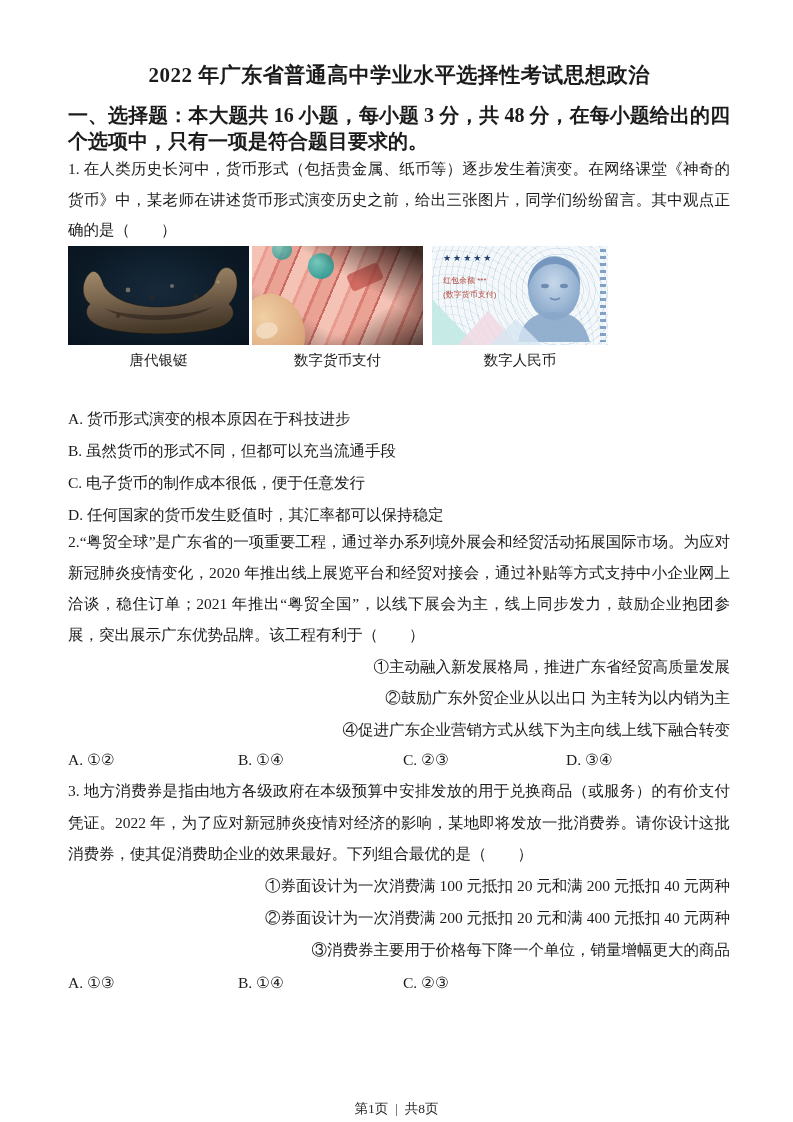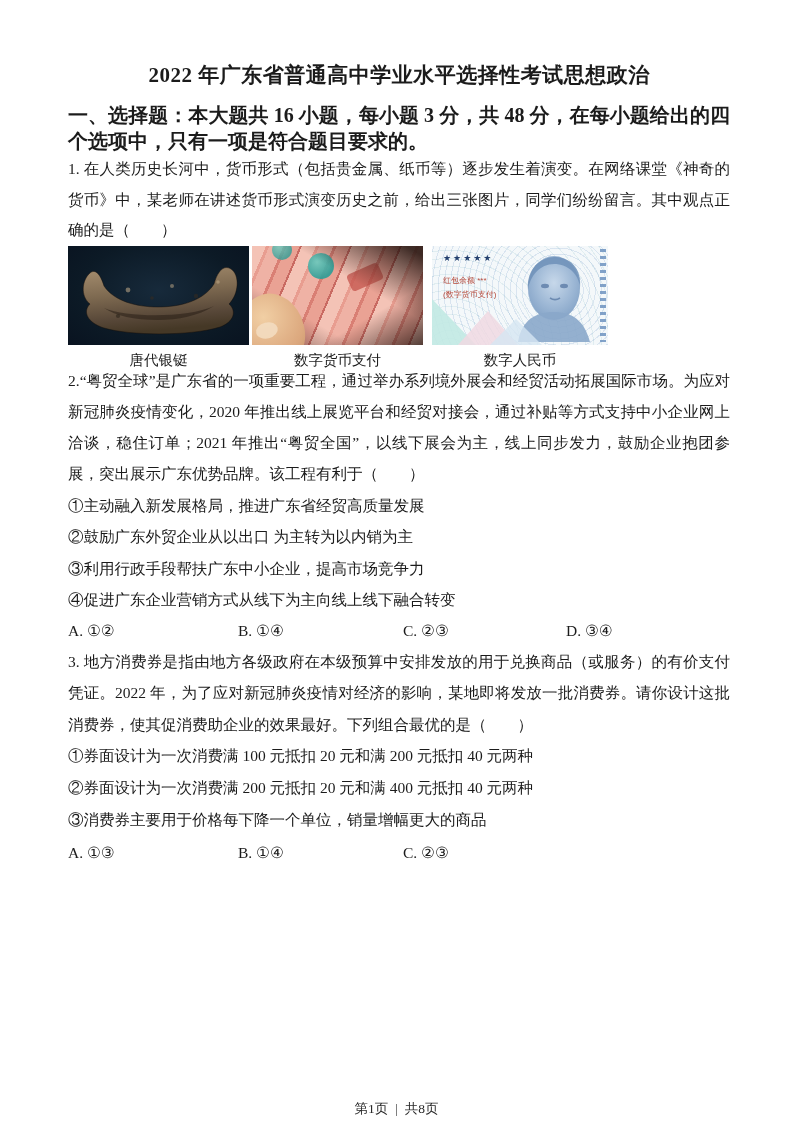--- a/index.html
+++ b/index.html
@@ -55,21 +55,21 @@
   .fig-3 .tri-pink { position:absolute; left:26px; bottom:0; width:0; height:0; border-bottom:34px solid #f0d9e2; border-left:30px solid transparent; border-right:30px solid transparent; opacity:.85; }
   .fig-3 .tri-blue { position:absolute; left:58px; bottom:0; width:0; height:0; border-bottom:26px solid #d6e6f2; border-left:26px solid transparent; border-right:26px solid transparent; opacity:.8; }
   .fig-3 .stars { position:absolute; left:11px; top:7px; font-family:"DejaVu Sans",sans-serif; font-size:9px; letter-spacing:2px; color:#25406e; }
   .fig-3 .balance { position:absolute; left:11px; top:29px; font-family:"Liberation Sans","DejaVu Sans",sans-serif; font-size:8px; color:#b5483a; }
   .fig-3 .payment { position:absolute; left:11px; top:43px; font-family:"Liberation Sans","DejaVu Sans",sans-serif; font-size:8px; color:#b5483a; }
   .fig-3 .perforation { position:absolute; right:2px; top:3px; bottom:3px; width:6px;
       background:repeating-linear-gradient(to bottom, #6e93c0 0 3px, rgba(0,0,0,0) 3px 7px); opacity:.85; }
   .fig-3 svg { position:absolute; right:10px; top:4px; }
 
   .option-lines { margin-top:33px; font-size:15.5px; line-height:32px; }
-  .sub-lines { font-size:15.5px; }
+  .sub-lines { font-size:15.5px;text-align:right; }
   #q2-subs { margin-top:1px; line-height:31.5px; }
   #q3-subs { line-height:32px; }
   .choices { display:flex; font-size:15.5px; line-height:30px; }
   #q3-choices { margin-top:2px; }
   .choices span { display:block; }
   .choices .c1 { width:170px; } .choices .c2 { width:165px; } .choices .c3 { width:163px; } .choices .c4 { flex:1; }
 
   .footer { position:absolute; top:1100px; left:0; width:100%; text-align:center; font-size:13.5px; color:#2a2a2a; }
   .footer .sep { display:inline-block; margin:0 7px; color:#444; }
 </style>
@@ -143,26 +143,31 @@
         <div class="perforation"></div>
       </div>
     </div>
 
     <div class="captions">
       <div class="cap cap-1">唐代银铤</div>
       <div class="cap cap-2">数字货币支付</div>
       <div class="cap cap-3">数字人民币</div>
     </div>
 
+    <div class="option-lines">
+      <div>A. 货币形式演变的根本原因在于科技进步</div>
+      <div>B. 虽然货币的形式不同，但都可以充当流通手段</div>
+      <div>C. 电子货币的制作成本很低，便于任意发行</div>
+      <div>D. 任何国家的货币发生贬值时，其汇率都可以保持稳定</div>
+    </div>
 
     <div class="stem" id="q2-stem">2.“粤贸全球”是广东省的一项重要工程，通过举办系列境外展会和经贸活动拓展国际市场。为应对新冠肺炎疫情变化，2020 年推出线上展览平台和经贸对接会，通过补贴等方式支持中小企业网上洽谈，稳住订单；2021 年推出“粤贸全国”，以线下展会为主，线上同步发力，鼓励企业抱团参展，突出展示广东优势品牌。该工程有利于（　　）</div>
     <div class="sub-lines" id="q2-subs">
       <div>①主动融入新发展格局，推进广东省经贸高质量发展</div>
       <div>②鼓励广东外贸企业从以出口 为主转为以内销为主</div>
-      <div>③利用行政手段帮扶广东中小企业，提高市场竞争力</div>
       <div>④促进广东企业营销方式从线下为主向线上线下融合转变</div>
     </div>
     <div class="choices" id="q2-choices">
       <span class="c1">A. ①②</span>
       <span class="c2">B. ①④</span>
       <span class="c3">C. ②③</span>
       <span class="c4">D. ③④</span>
     </div>
 
     <div class="stem" id="q3-stem">3. 地方消费券是指由地方各级政府在本级预算中安排发放的用于兑换商品（或服务）的有价支付凭证。2022 年，为了应对新冠肺炎疫情对经济的影响，某地即将发放一批消费券。请你设计这批消费券，使其促消费助企业的效果最好。下列组合最优的是（　　）</div>

